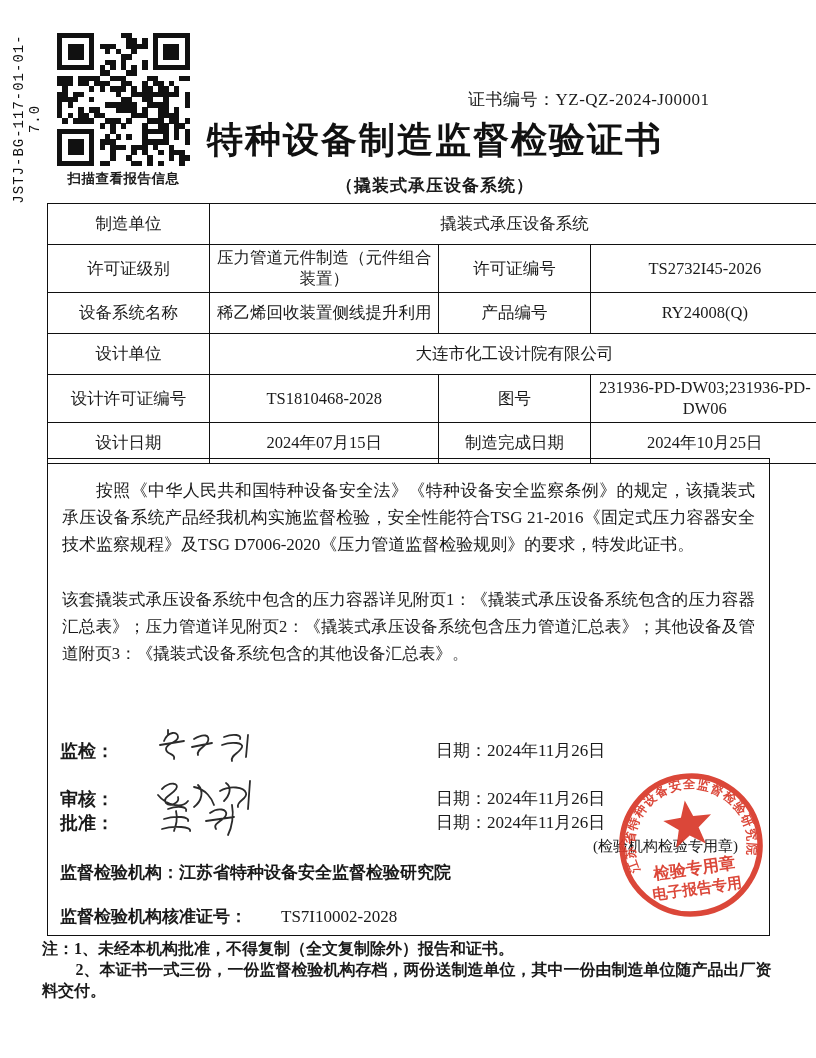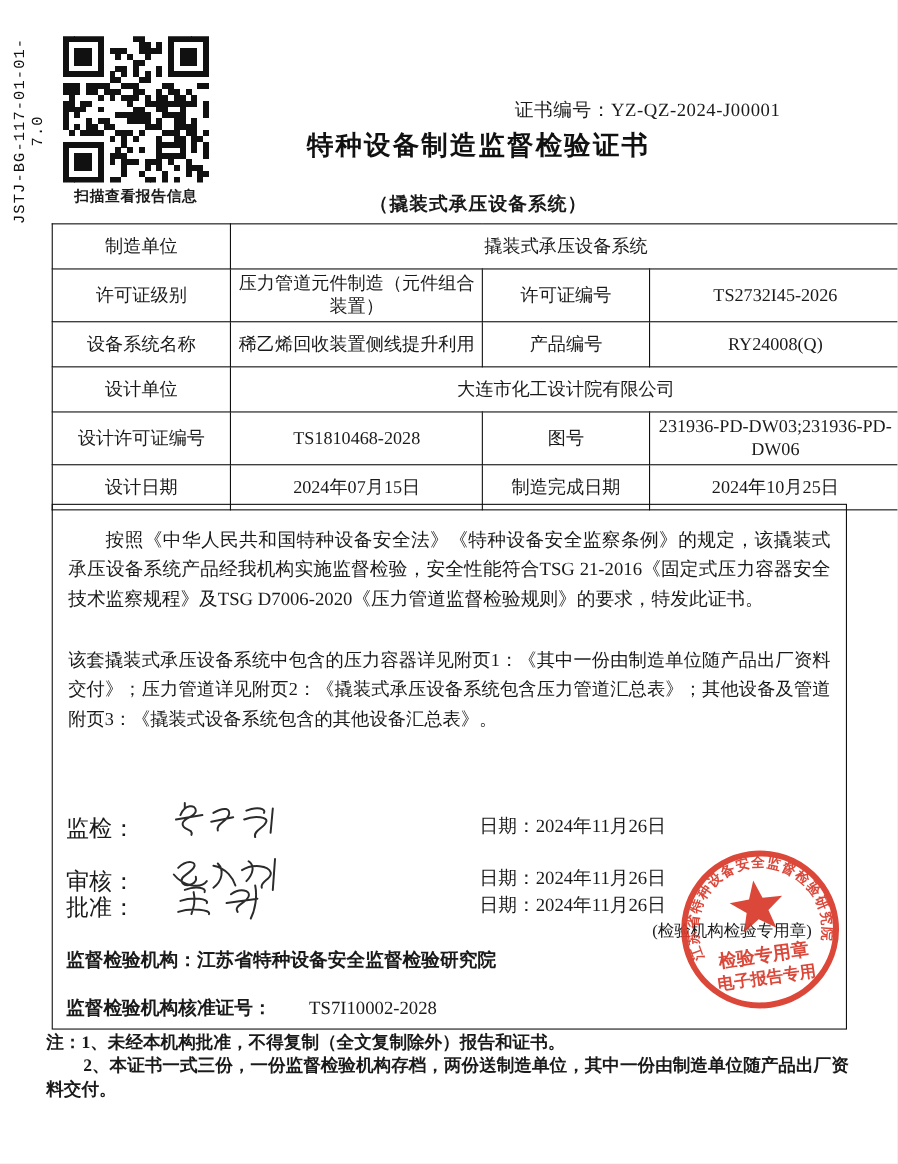--- a/index.html
+++ b/index.html
@@ -18,21 +18,21 @@
     font-size:14px; letter-spacing:1px; text-align:center; color:#111;
   }
   
   .qr-wrap { position:absolute; left:57px; top:33px; width:133px; }
   .qr-wrap svg { width:133px; height:133px; display:block; shape-rendering:crispEdges; }
   .qr-caption { margin-top:4px; text-align:center; font-size:13.5px; font-weight:600; letter-spacing:0.5px; }
   
   .cert-no { position:absolute; left:468px; top:88px; font-size:17px; letter-spacing:0.5px; }
   .doc-title {
     position:absolute; left:198px; top:116px; width:474px; text-align:center;
-    font-size:24px; font-weight:bold; letter-spacing:2px; color:#111;
+    font-size:36px; font-weight:bold; letter-spacing:2px; color:#111;
   }
   .doc-subtitle {
     position:absolute; left:198px; top:174px; width:474px; text-align:center;
     font-size:17px; font-weight:600; letter-spacing:1px;
   }
   
   table.info {
     position:absolute; left:47px; top:203px; width:773px;
     border-collapse:collapse; table-layout:fixed;
   }
@@ -42,21 +42,21 @@
   }
   
   .statement-box {
     position:absolute; left:47px; top:458px; width:723px; height:478px;
     border:1.5px solid #111;
   }
   .statement-box p { position:absolute; left:14px; right:14px; font-size:17px; line-height:27px; text-align:justify; }
   .para1 { top:18px; text-indent:2em; }
   .para2 { top:127px; font-size:16.6px !important; }
   .sign-row { position:absolute; left:12px; right:12px; height:40px; }
-  .sign-row .role { position:absolute; left:0; top:8px; font-size:21px; }
+  .sign-row .role { position:absolute; left:0; top:8px; font-size:18px;font-weight:bold; }
   .sign-row svg.sig { position:absolute; left:92px; top:-6px; }
   .sig path { fill:none; stroke:#2b2b2b; stroke-width:1.8; stroke-linecap:round; stroke-linejoin:round; }
   .sign-row .date { position:absolute; left:376px; top:8px; font-size:17px; }
   .seal-note { position:absolute; top:378px; left:545px; font-size:15px; }
   .org-line1 { position:absolute; top:402px; left:12px; font-size:17px; font-weight:600; }
   .org-line2 { position:absolute; top:446px; left:12px; font-size:17px; font-weight:600; }
   .org-line2 .val { font-weight:normal; margin-left:34px; }
   
   .seal { position:absolute; left:616px; top:770px; width:150px; height:150px; transform:rotate(-8deg); opacity:0.93; z-index:5; }
   
@@ -433,21 +433,21 @@
       <td>设计日期</td>
       <td>2024年07月15日</td>
       <td>制造完成日期</td>
       <td>2024年10月25日</td>
     </tr>
   </tbody>
     </table>
 
   <div class="statement-box">
     <p class="para1">按照《中华人民共和国特种设备安全法》《特种设备安全监察条例》的规定，该撬装式承压设备系统产品经我机构实施监督检验，安全性能符合TSG 21-2016《固定式压力容器安全技术监察规程》及TSG D7006-2020《压力管道监督检验规则》的要求，特发此证书。</p>
-    <p class="para2">该套撬装式承压设备系统中包含的压力容器详见附页1：《其中一份由制造单位随产品出厂资料交付》；压力管道详见附页2：《撬装式承压设备系统包含压力管道汇总表》；其他设备及管道附页3：《撬装式设备系统包含的其他设备汇总表》。</p>
+    <p class="para2">该套撬装式承压设备系统中包含的压力容器详见附页1：《撬装式承压设备系统包含的压力容器汇总表》；压力管道详见附页2：《撬装式承压设备系统包含压力管道汇总表》；其他设备及管道附页3：《撬装式设备系统包含的其他设备汇总表》。</p>
 
     <div class="sign-row" style="top:272px;">
       <span class="role">监检：</span>
       <svg class="sig" width="120" height="44" viewBox="0 0 120 44">
         <path d="M12,16 C16,6 26,6 26,12 C26,18 14,18 14,24 C14,30 24,28 22,34 M8,20 L32,16 M16,10 L16,5"></path>
         <path d="M42,14 C52,8 58,10 56,16 C54,22 44,24 46,30 M40,22 L60,18"></path>
         <path d="M72,12 C82,8 90,10 88,14 M70,20 C80,16 92,18 90,22 C88,28 78,30 80,36 M96,10 L94,32"></path>
       </svg>
       <span class="date"><span>日期：</span><span>2024年11月26日</span></span>
     </div>

